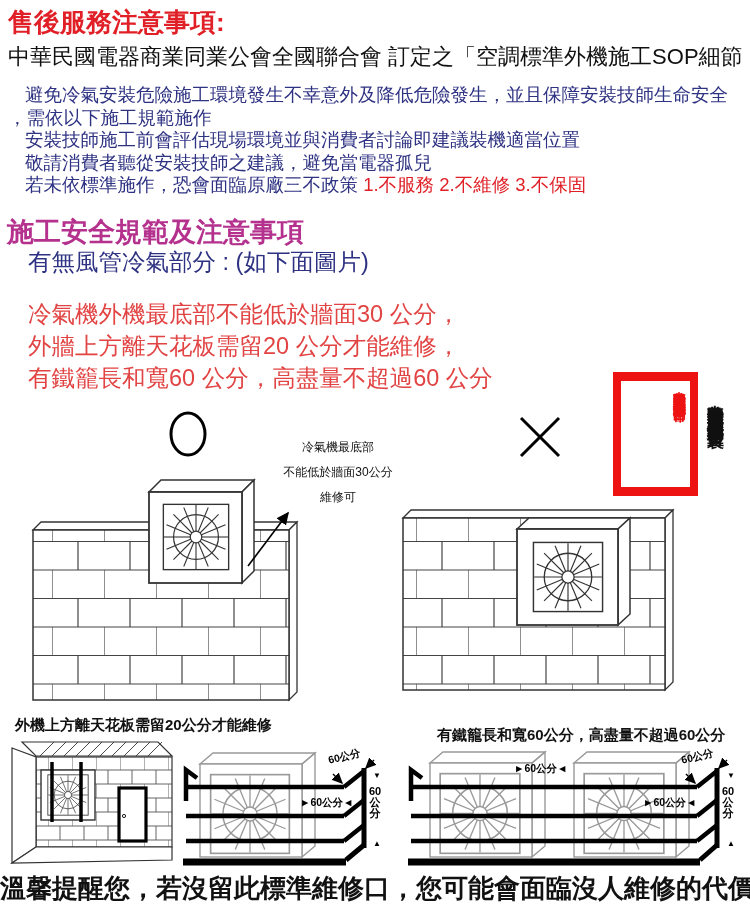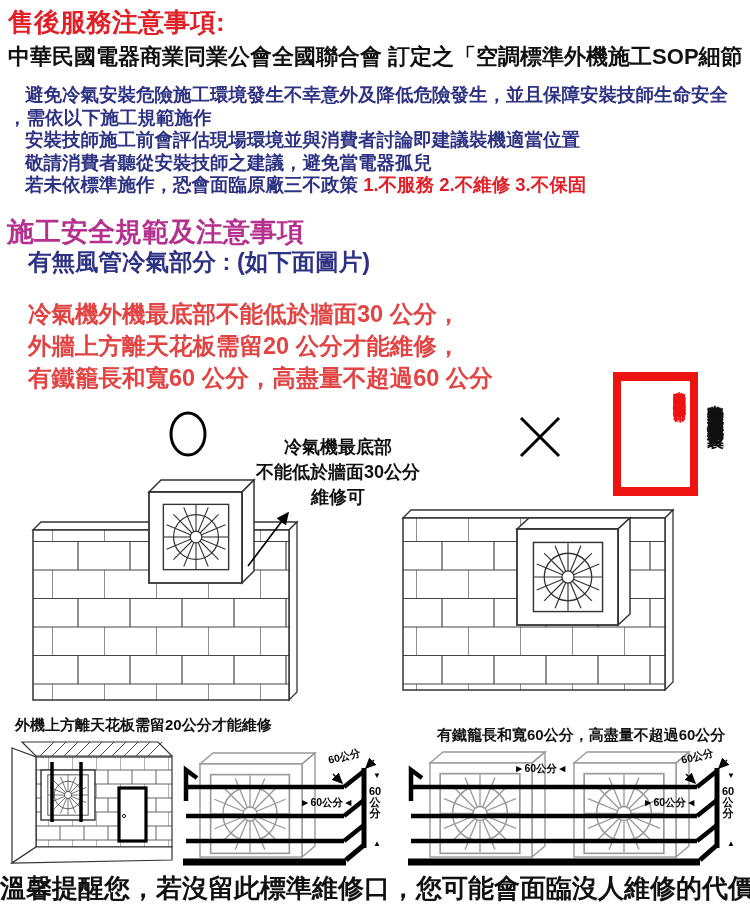--- a/index.html
+++ b/index.html
@@ -4,31 +4,31 @@
 <style>
   :root{
     --title_red:#e01f26; --body_navy:#2e3282; --rule_red:#e24343;
     --heading_magenta:#b5318e; --stamp_red:#ee1313; --ink:#111111;
   }
   *{margin:0;padding:0;box-sizing:border-box;}
   html,body{background:#fff;}
   body{font-family:"Liberation Sans","DejaVu Sans",sans-serif;}
   #page{position:relative;width:750px;height:915px;background:#fff;overflow:hidden;}
   #canvas{position:absolute;left:0;top:0;z-index:0;}
-  .txt{position:absolute;z-index:2;white-space:nowrap;font-weight:bold;}
+  .txt{position:absolute;z-index:2;white-space:nowrap;}
   .title{left:8px;top:5px;font-size:26px;font-weight:bold;color:var(--title_red);}
   .subtitle{left:8px;top:42px;font-size:22px;color:var(--ink);}
   .intro{left:8px;top:84px;font-size:18.5px;line-height:22.6px;color:var(--body_navy);}
   .intro .ind{padding-left:17px;}
   .intro .red{color:var(--title_red);text-align:center;}
   .h2{left:7px;top:214px;font-size:27px;font-weight:bold;color:var(--heading_magenta);}
   .subh{left:28px;top:246px;font-size:23.5px;color:var(--body_navy);}
   .rule{left:28px;font-size:23.5px;color:var(--rule_red);margin-top:20px;}
   .rule1{top:278px;} .rule2{top:310px;} .rule3{top:342px;}
-  .diagcap{z-index:2;text-align:center;font-size:18px;font-weight:bold;color:var(--ink);line-height:25px;white-space:nowrap;}
+  .diagcap{z-index:2;text-align:center;font-size:12px;font-weight:normal;color:var(--ink);line-height:25px;white-space:nowrap;}
   .capgood{left:253px;top:435px;width:170px;}
   .capbad{left:460px;top:466px;width:165px;}
   .stamp{position:absolute;left:613px;top:372px;width:85px;height:124px;background:var(--stamp_red);z-index:2;padding:9px 8px;}
   .stamp-inner{width:100%;height:100%;background:#fff;overflow:hidden;
     writing-mode:vertical-rl;font-family:"DejaVu Serif","Liberation Serif",serif;
     font-size:13px;line-height:21px;letter-spacing:1px;color:var(--stamp_red);font-weight:bold;}
   .sidecap{position:absolute;left:705px;top:391px;height:360px;z-index:2;
     writing-mode:vertical-rl;font-family:"DejaVu Serif","Liberation Serif",serif;
     font-size:17px;letter-spacing:1.5px;color:var(--ink);font-weight:bold;}
   .botcap{position:absolute;z-index:2;font-size:15px;font-weight:bold;color:var(--ink);white-space:nowrap;}

